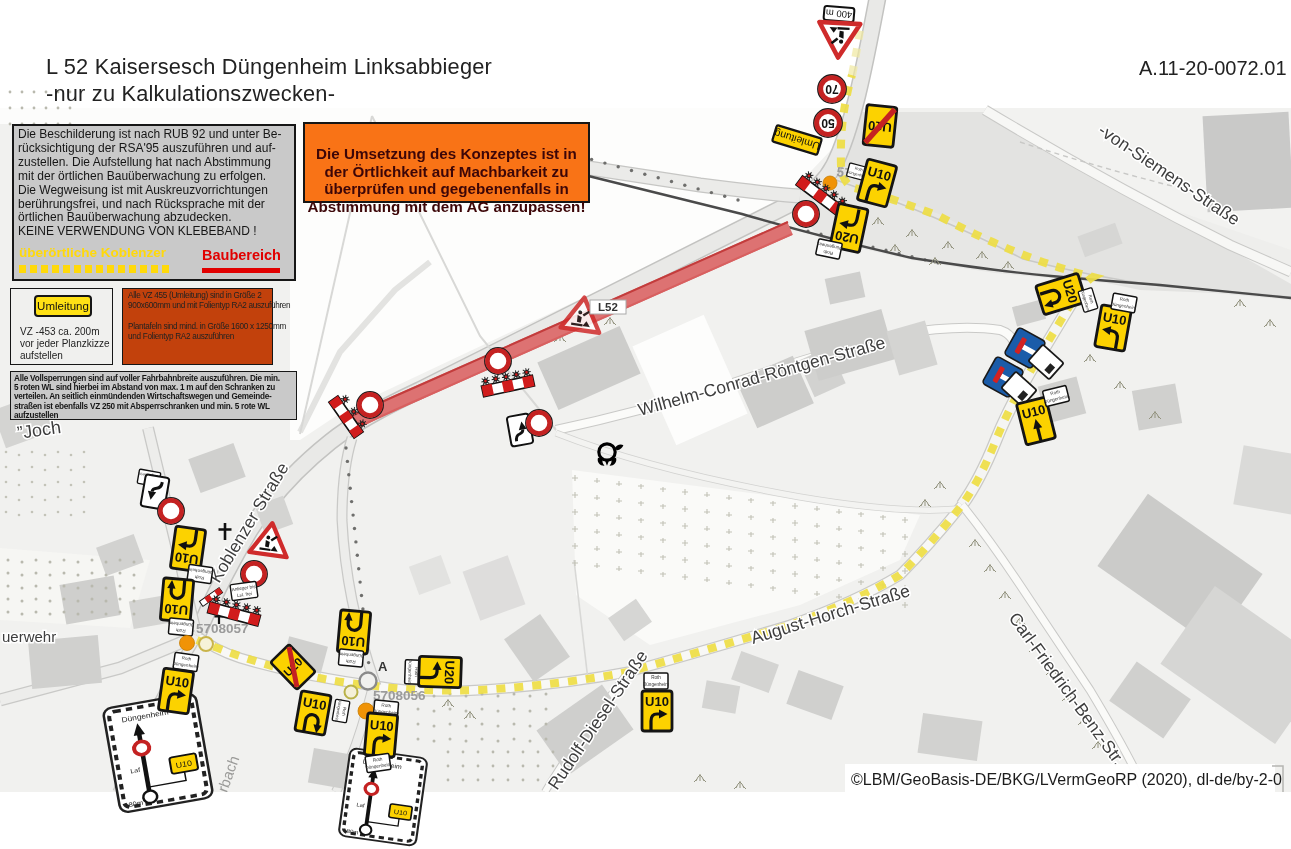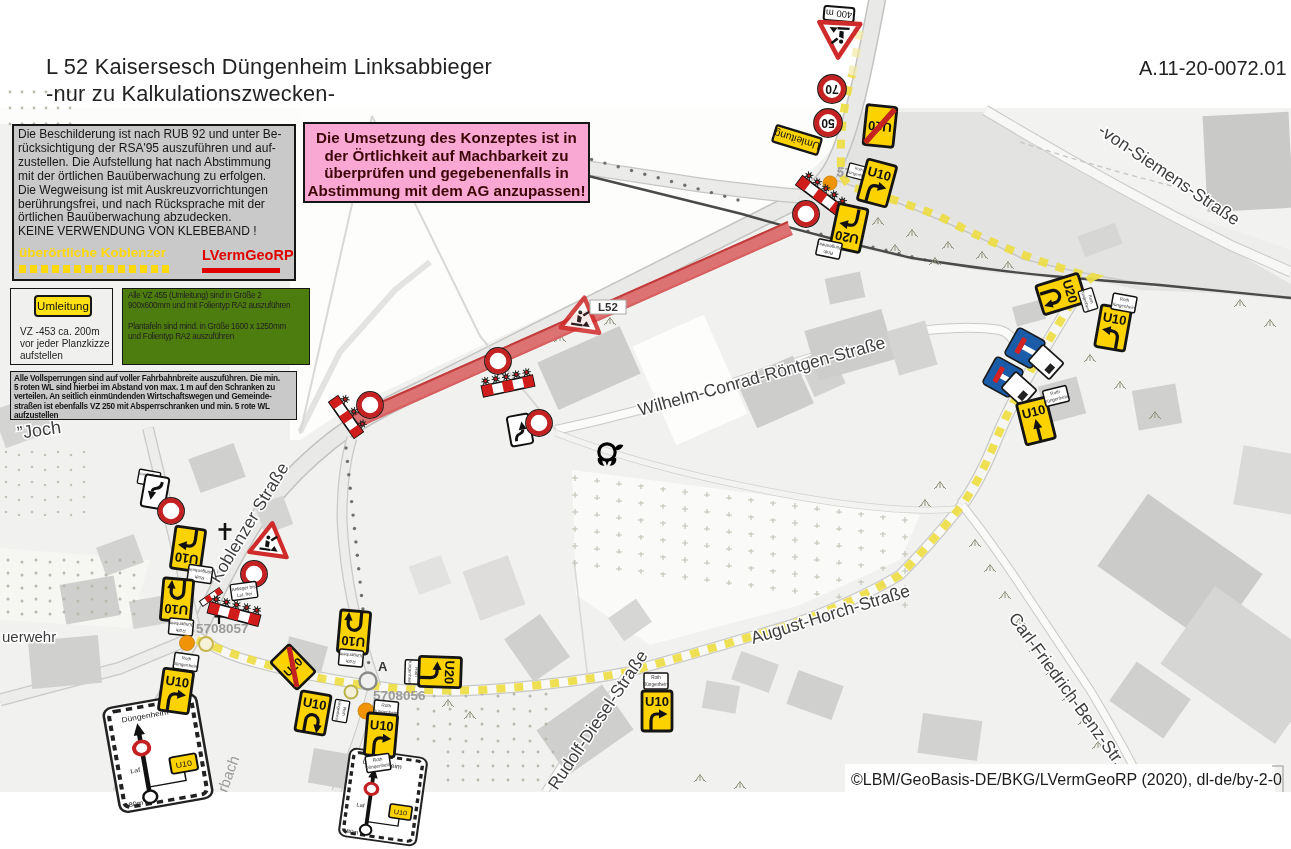--- a/index.html
+++ b/index.html
@@ -877,31 +877,31 @@
 <div class="bx" style="left:46px;top:53px;font-size:21.8px;line-height:27px;color:#222;letter-spacing:0.2px;">L 52 Kaisersesch Düngenheim Linksabbieger<br>-nur zu Kalkulationszwecken-</div>
 
 <div class="bx" style="left:1098px;top:57px;font-size:20px;color:#222;margin-left:41px;">A.11-20-0072.01</div>
 
 <div class="bx" style="left:12px;top:124px;width:284px;height:157px;background:#c9c9c9;border:2px solid #161616;padding:2px 4px;font-size:12px;line-height:13.9px;color:#161616;">Die Beschilderung ist nach RUB 92 und unter Be-<br>rücksichtigung der RSA'95 auszuführen und auf-<br>zustellen. Die Aufstellung hat nach Abstimmung<br>mit der örtlichen Bauüberwachung zu erfolgen.<br>Die Wegweisung ist mit Auskreuzvorrichtungen<br>berührungsfrei, und nach Rücksprache mit der<br>örtlichen Bauüberwachung abzudecken.<br>KEINE VERWENDUNG VON KLEBEBAND !
 
 <div style="position:absolute;left:5px;top:120px;color:#ffd90a;font-weight:bold;font-size:13.5px;">überörtliche Koblenzer</div>
 
 <div style="position:absolute;left:5px;top:139px;width:152px;height:8px;background:repeating-linear-gradient(90deg,#ffd90a 0 7px,#c9c9c9 7px 11px);"></div>
 
-<div style="position:absolute;left:188px;top:123px;color:#e10000;font-weight:bold;font-size:14.5px;">LVermGeoRP</div>
+<div style="position:absolute;left:188px;top:123px;color:#e10000;font-weight:bold;font-size:14.5px;">Baubereich</div>
 
 <div style="position:absolute;left:188px;top:142px;width:78px;height:5px;background:#e10000;"></div>
 </div>
 
-<div class="bx" style="left:303px;top:122px;width:287px;height:81px;background:#f9a8d4;border:2.5px solid #161616;padding:5px 2px;font-size:15.2px;line-height:17.6px;font-weight:bold;color:#3c0608;text-align:center;">Die Umsetzung des Konzeptes ist in der Örtlichkeit auf Machbarkeit zu überprüfen und gegebenenfalls in Abstimmung mit dem AG anzupassen!</div>
+<div class="bx" style="left:303px;top:122px;width:287px;height:81px;background:#f97316;border:2.5px solid #161616;padding:21px 2px;font-size:15.2px;line-height:17.6px;font-weight:bold;color:#3c0608;text-align:center;">Die Umsetzung des Konzeptes ist in der Örtlichkeit auf Machbarkeit zu überprüfen und gegebenenfalls in Abstimmung mit dem AG anzupassen!</div>
 
 <div class="bx" style="left:10px;top:288px;width:103px;height:77px;background:#f0f0ee;border:1.5px solid #161616;">
 
 <div style="position:absolute;left:23px;top:6px;width:54px;height:18px;background:#ffe115;border:2px solid #161616;border-radius:4px;font-size:11.5px;text-align:center;line-height:18px;color:#111;">Umleitung</div>
 
 <div style="position:absolute;left:9px;top:37px;font-size:10px;line-height:12px;white-space:nowrap;color:#222;">VZ -453 ca. 200m<br>vor jeder Planzkizze<br>aufstellen</div>
 </div>
 
-<div class="bx" style="left:122px;top:288px;width:188px;height:77px;background:#4d7c0f;border:1.5px solid #161616;padding:2px 5px;font-size:8.2px;letter-spacing:-0.3px;line-height:10.3px;color:#222;white-space:nowrap;">Alle VZ 455 (Umleitung) sind in Größe 2<br>900x600mm und mit Folientyp RA2 auszuführen<br><br>Plantafeln sind mind. in Größe 1600 x 1250mm<br>und Folientyp RA2 auszuführen</div>
+<div class="bx" style="left:122px;top:288px;width:151px;height:77px;background:#c2410c;border:1.5px solid #161616;padding:2px 5px;font-size:8.2px;letter-spacing:-0.3px;line-height:10.3px;color:#222;white-space:nowrap;">Alle VZ 455 (Umleitung) sind in Größe 2<br>900x600mm und mit Folientyp RA2 auszuführen<br><br>Plantafeln sind mind. in Größe 1600 x 1250mm<br>und Folientyp RA2 auszuführen</div>
 
 <div class="bx" style="left:10px;top:371px;width:287px;height:48.5px;background:#c9c9c9;border:1.5px solid #161616;padding:1.5px 3px;font-size:8.2px;letter-spacing:-0.25px;line-height:9.45px;font-weight:bold;color:#161616;">Alle Vollsperrungen sind auf voller Fahrbahnbreite auszuführen. Die min.<br>5 roten WL sind hierbei im Abstand von max. 1 m auf den Schranken zu<br>verteilen. An seitlich einmündenden Wirtschaftswegen und Gemeinde-<br>straßen ist ebenfalls VZ 250 mit Absperrschranken und min. 5 rote WL<br>aufzustellen</div>
 
 </div>
 
 </body></html>

